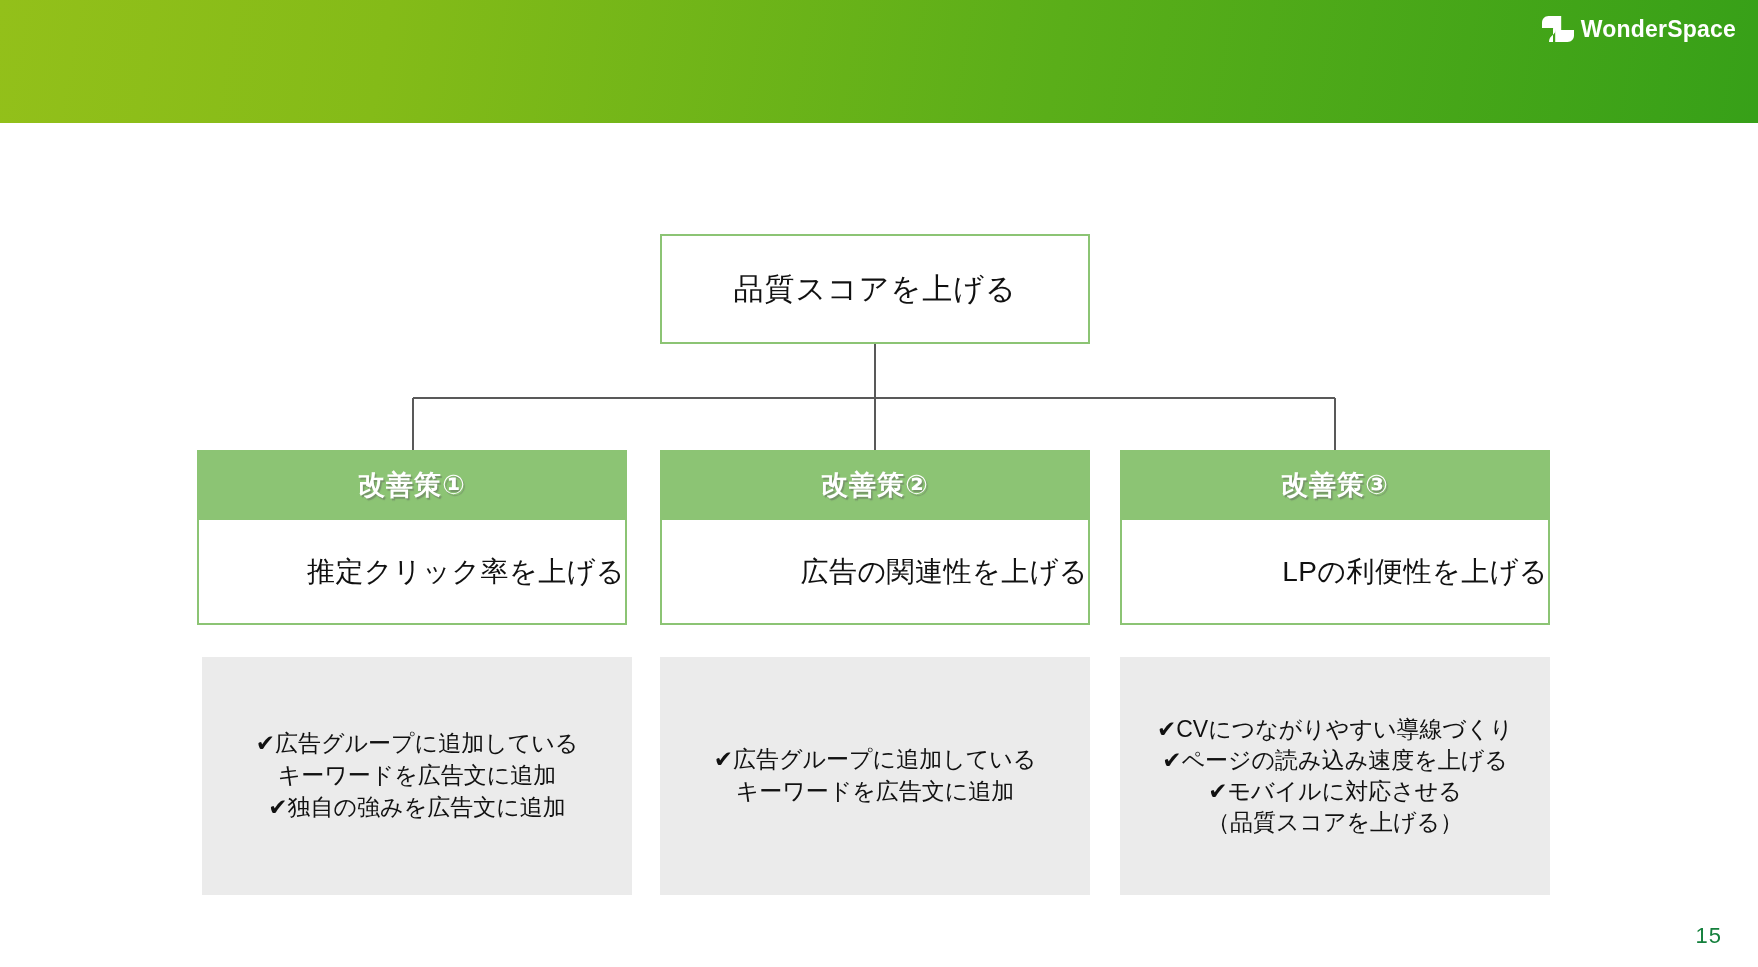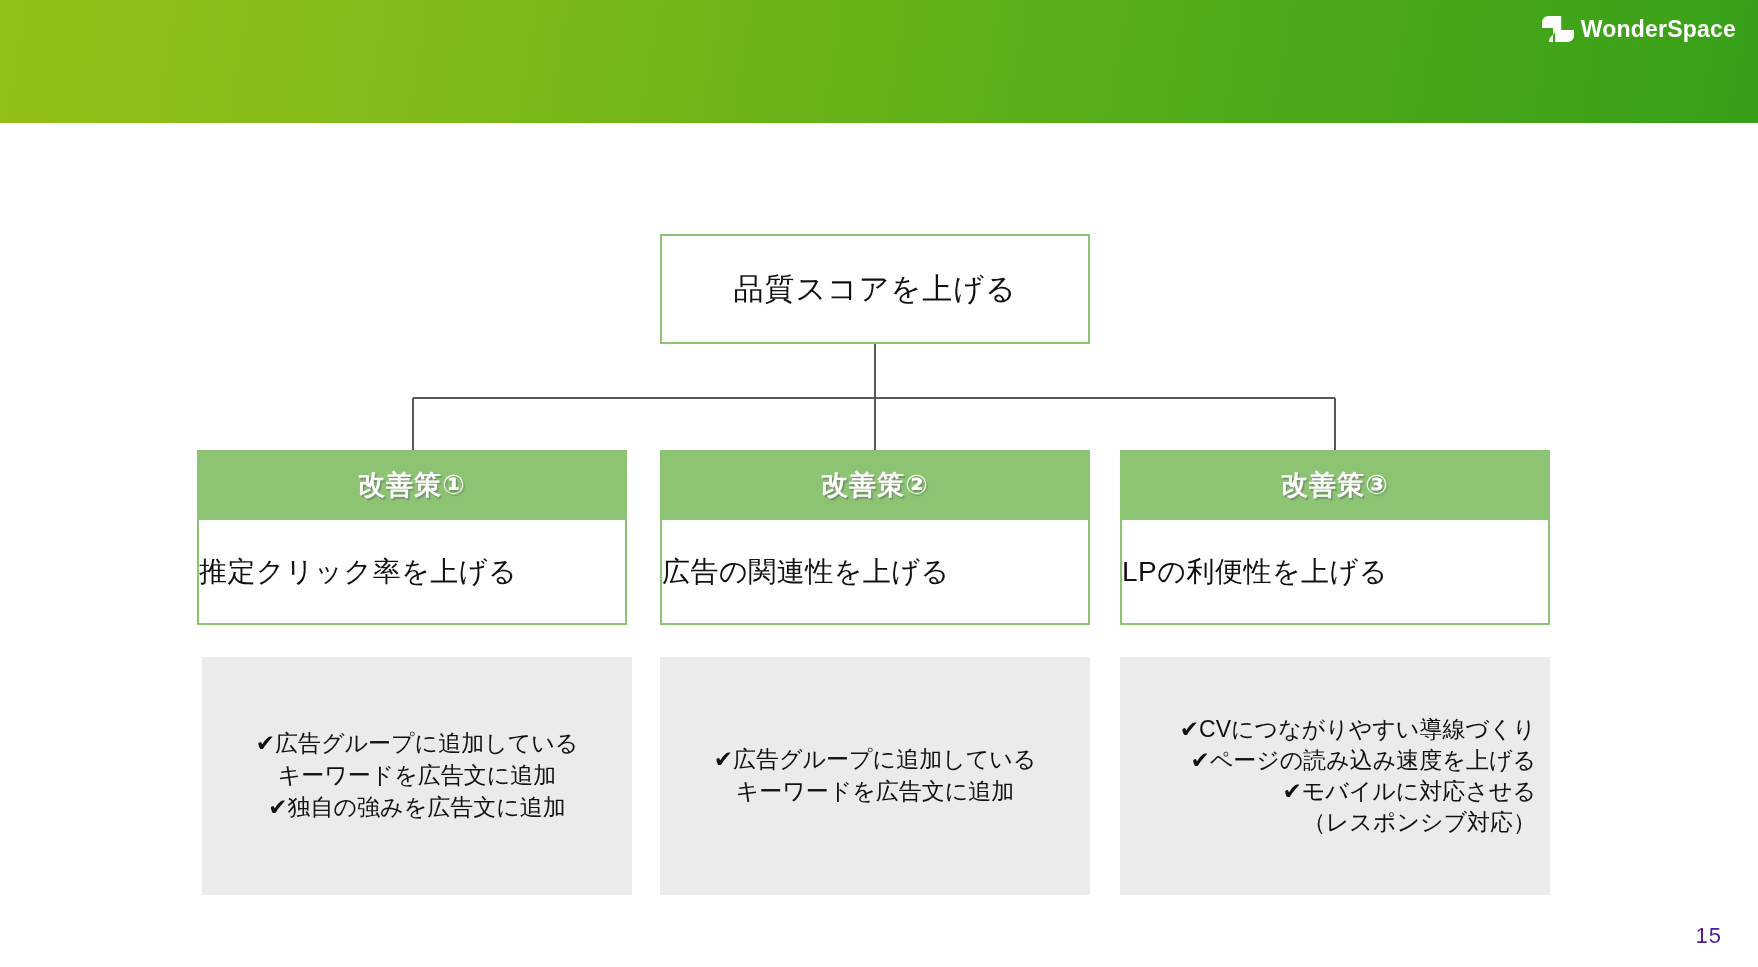--- a/index.html
+++ b/index.html
@@ -122,21 +122,21 @@
     letter-spacing: 1px;
     text-shadow: 1.5px 1.5px 1px rgba(90,90,90,0.45);
   }
   .card-body {
     height: 105px;
     border: 2px solid #8cc474;
     border-top: none;
     box-sizing: border-box;
     display: flex;
     align-items: center;
-    justify-content: flex-start;
+    justify-content: flex-end;
     background: #ffffff;
   }
   .card-body span {
     font-size: 28px;
     color: #111111;
     letter-spacing: 0.5px;
   }
 
   .notes {
     position: absolute;
@@ -151,39 +151,39 @@
   }
   .notes-1 { left: 202px; }
   .notes-2 { left: 660px; }
   .notes-3 { left: 1120px; }
 
   .notes-inner {
     padding: 0 14px;
   }
   .notes-1 .notes-inner,
   .notes-2 .notes-inner { text-align: center; }
-  .notes-3 .notes-inner { text-align: right; }
+  .notes-3 .notes-inner { text-align: center; }
 
   .bullet {
     display: block;
     font-size: 23px;
     color: #111111;
     line-height: 1.38;
     white-space: pre-line;
     text-indent: 0;
   }
   .notes-3 .bullet { line-height: 1.34; }
 
   
   .page-number {
     position: absolute;
     right: 36px;
     bottom: 18px;
     font-size: 22px;
-    color: #4c1d95;
+    color: #15803d;
     letter-spacing: 1px;
   }
 </style>
 </head>
 <body>
 
 <div id="slide">
 
   <div class="header-bar">
 
@@ -258,21 +258,21 @@
         <span class="bullet">✔広告グループに追加している
 キーワードを広告文に追加</span>
       </div>
     </div>
 
     <div class="notes notes-3">
       <div class="notes-inner">
         <span class="bullet">✔CVにつながりやすい導線づくり</span>
         <span class="bullet">✔ページの読み込み速度を上げる</span>
         <span class="bullet">✔モバイルに対応させる
-（レスポンシブ対応）</span>
+（品質スコアを上げる）</span>
       </div>
     </div>
 
   </div>
 
   <div class="page-number">15</div>
 
 </div>
 
 </body></html>

